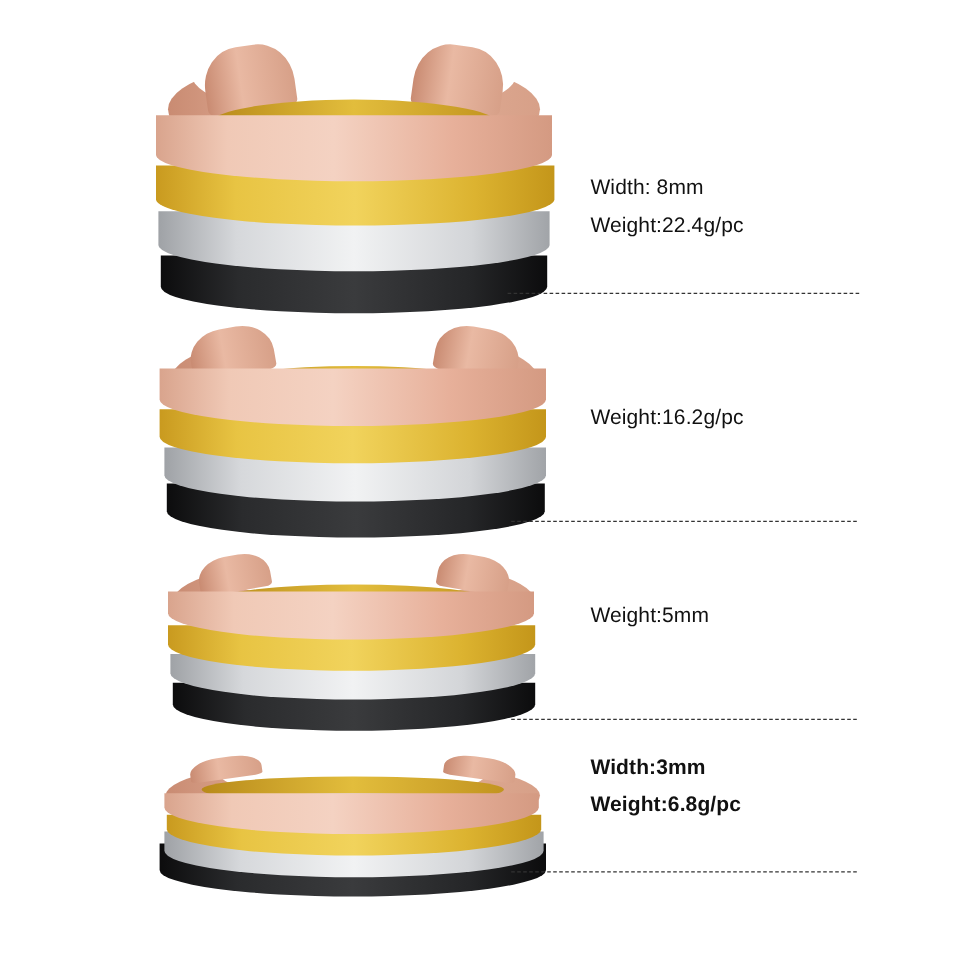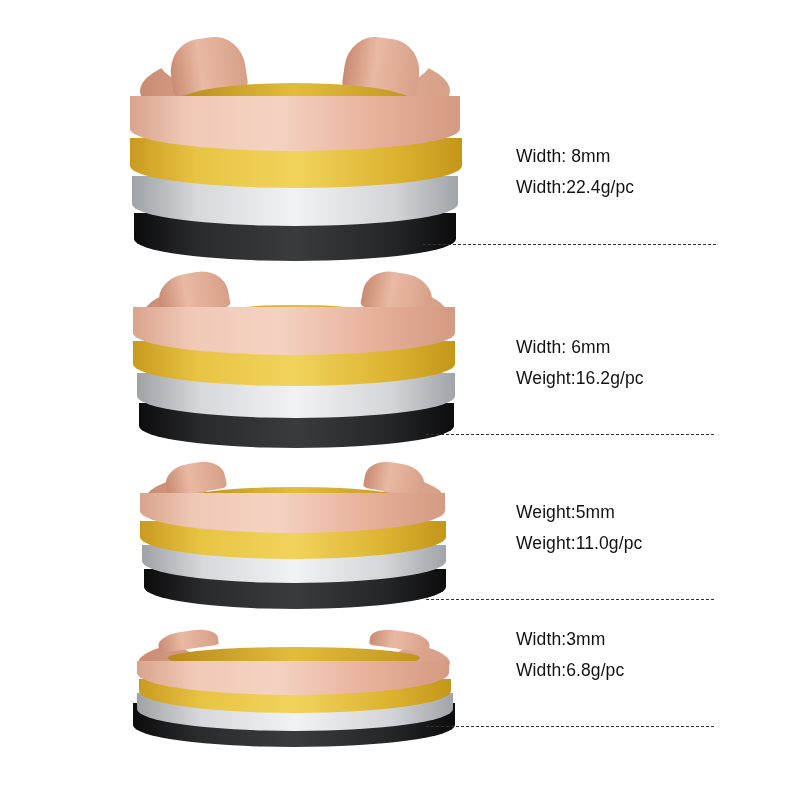--- a/index.html
+++ b/index.html
@@ -4,21 +4,21 @@
 <style>
   html, body { margin:0; padding:0; }
   body { width:800px; height:800px; background:#ffffff; position:relative; overflow:hidden;
          font-family:"Liberation Sans", sans-serif; }
   .block { position:absolute; left:0; width:800px; }
   .cuff { position:absolute; }
   
   .inner { position:absolute; border-radius:50% / 50%; }
   .tab { position:absolute; border-radius:40% 40% 10% 10% / 60% 60% 10% 10%; }
   .band { position:absolute; border-radius: 0 0 50% 50% / 0 0 22px 22px; }
-  .specs { position:absolute; left:492px; color:#111; font-size:17.5px; line-height:31px; letter-spacing:0.1px;margin-left:24px; }
+  .specs { position:absolute; left:492px; color:#111; font-size:17.5px; line-height:31px; letter-spacing:0.1px; }
   .specs div { white-space:nowrap; }
   .dash { position:absolute; height:0; border-top:1.3px dashed #333; }
 
   .rose  { background:linear-gradient(90deg,#d9a48d 0%,#f0c9b6 18%,#f4d2c2 45%,#e7b09a 75%,#d49a82 100%); }
   .gold  { background:linear-gradient(90deg,#c99a1f 0%,#e8c443 20%,#f1d35c 50%,#dcb330 80%,#c4961a 100%); }
   .silver{ background:linear-gradient(90deg,#9fa2a6 0%,#d6d8db 20%,#f1f2f3 50%,#d3d5d8 80%,#a1a4a8 100%); }
   .black { background:linear-gradient(90deg,#0c0c0d 0%,#2a2b2d 20%,#3a3b3d 50%,#252628 80%,#0c0c0d 100%); }
   .rose-in { background:linear-gradient(90deg,#c98b72,#e9b9a3 40%,#d7a088); }
   .gold-in { background:linear-gradient(90deg,#b88a1a,#e2bd3c 50%,#c29420); }
   .silver-in { background:linear-gradient(90deg,#8e9196,#cfd1d4 50%,#9a9da1); }
@@ -35,75 +35,73 @@
     <div class="tab rose-in" style="left:215px;top:10px;width:75px;height:55px;transform:rotate(8deg);"></div>
     <div class="inner gold-in" style="left:45px;top:55px;width:240px;height:40px;"></div>
 
     <div class="band black" style="left:4px;top:185px;width:322px;height:48px;"></div>
     <div class="band silver" style="left:2px;top:148px;width:326px;height:50px;"></div>
     <div class="band gold" style="left:0px;top:110px;width:332px;height:50px;"></div>
     <div class="band rose" style="left:0px;top:68px;width:330px;height:55px;"></div>
   </div>
   <div class="specs" style="top:141px;">
     <div>Width: 8mm</div>
-    <div>Width:22.4g/pc</div>
+    <div>Weight:22.4g/pc</div>
   </div>
   <div class="dash" style="left:423px;top:244px;width:293px;"></div>
 </div>
 
 <div class="block">
   <div class="cuff" style="left:133px;top:265px;width:325px;height:185px;">
     <div class="inner rose-in" style="left:10px;top:10px;width:305px;height:80px;"></div>
     <div class="inner" style="left:40px;top:0px;width:245px;height:55px;background:#fff;border-radius:0 0 50% 50%;"></div>
     <div class="tab rose-in" style="left:25px;top:8px;width:70px;height:40px;transform:rotate(-10deg);"></div>
     <div class="tab rose-in" style="left:230px;top:8px;width:70px;height:40px;transform:rotate(10deg);"></div>
     <div class="inner gold-in" style="left:55px;top:40px;width:215px;height:30px;"></div>
     <div class="band black" style="left:6px;top:138px;width:315px;height:45px;"></div>
     <div class="band silver" style="left:4px;top:108px;width:318px;height:45px;"></div>
     <div class="band gold" style="left:0px;top:76px;width:322px;height:45px;"></div>
     <div class="band rose" style="left:0px;top:42px;width:322px;height:48px;"></div>
   </div>
   <div class="specs" style="top:332px;">
-    <div>Width: 6mm</div>
     <div>Weight:16.2g/pc</div>
   </div>
   <div class="dash" style="left:426px;top:434px;width:288px;"></div>
 </div>
 
 <div class="block">
   <div class="cuff" style="left:140px;top:457px;width:310px;height:155px;">
     <div class="inner rose-in" style="left:5px;top:8px;width:300px;height:70px;"></div>
     <div class="inner" style="left:50px;top:0px;width:210px;height:45px;background:#fff;border-radius:0 0 50% 50%;"></div>
     <div class="tab rose-in" style="left:25px;top:6px;width:60px;height:30px;transform:rotate(-10deg);"></div>
     <div class="tab rose-in" style="left:225px;top:6px;width:60px;height:30px;transform:rotate(10deg);"></div>
     <div class="inner gold-in" style="left:40px;top:30px;width:230px;height:28px;"></div>
     <div class="inner silver-in" style="left:60px;top:50px;width:190px;height:20px;"></div>
     <div class="band black" style="left:4px;top:112px;width:302px;height:40px;"></div>
     <div class="band silver" style="left:2px;top:88px;width:304px;height:38px;"></div>
     <div class="band gold" style="left:0px;top:64px;width:306px;height:38px;"></div>
     <div class="band rose" style="left:0px;top:36px;width:305px;height:40px;"></div>
   </div>
   <div class="specs" style="top:497px;">
     <div>Weight:5mm</div>
-    <div>Weight:11.0g/pc</div>
   </div>
   <div class="dash" style="left:426px;top:599px;width:288px;"></div>
 </div>
 
 <div class="block">
   <div class="cuff" style="left:133px;top:625px;width:322px;height:130px;">
     <div class="inner rose-in" style="left:5px;top:8px;width:312px;height:60px;"></div>
     <div class="inner" style="left:50px;top:0px;width:222px;height:40px;background:#fff;border-radius:0 0 50% 50%;"></div>
     <div class="tab rose-in" style="left:25px;top:6px;width:60px;height:18px;transform:rotate(-8deg);"></div>
     <div class="tab rose-in" style="left:237px;top:6px;width:60px;height:18px;transform:rotate(8deg);"></div>
     <div class="inner gold-in" style="left:35px;top:22px;width:252px;height:22px;"></div>
     <div class="inner silver-in" style="left:50px;top:36px;width:222px;height:18px;"></div>
     <div class="band black" style="left:0px;top:78px;width:322px;height:44px;"></div>
     <div class="band silver" style="left:4px;top:68px;width:316px;height:38px;"></div>
     <div class="band gold" style="left:6px;top:54px;width:312px;height:34px;"></div>
     <div class="band rose" style="left:4px;top:36px;width:312px;height:34px;"></div>
   </div>
-  <div class="specs" style="top:624px;">
+  <div class="specs" style="top:624px;font-weight:bold;">
     <div>Width:3mm</div>
-    <div>Width:6.8g/pc</div>
+    <div>Weight:6.8g/pc</div>
   </div>
   <div class="dash" style="left:426px;top:726px;width:288px;"></div>
 </div>
 
 </body></html>

